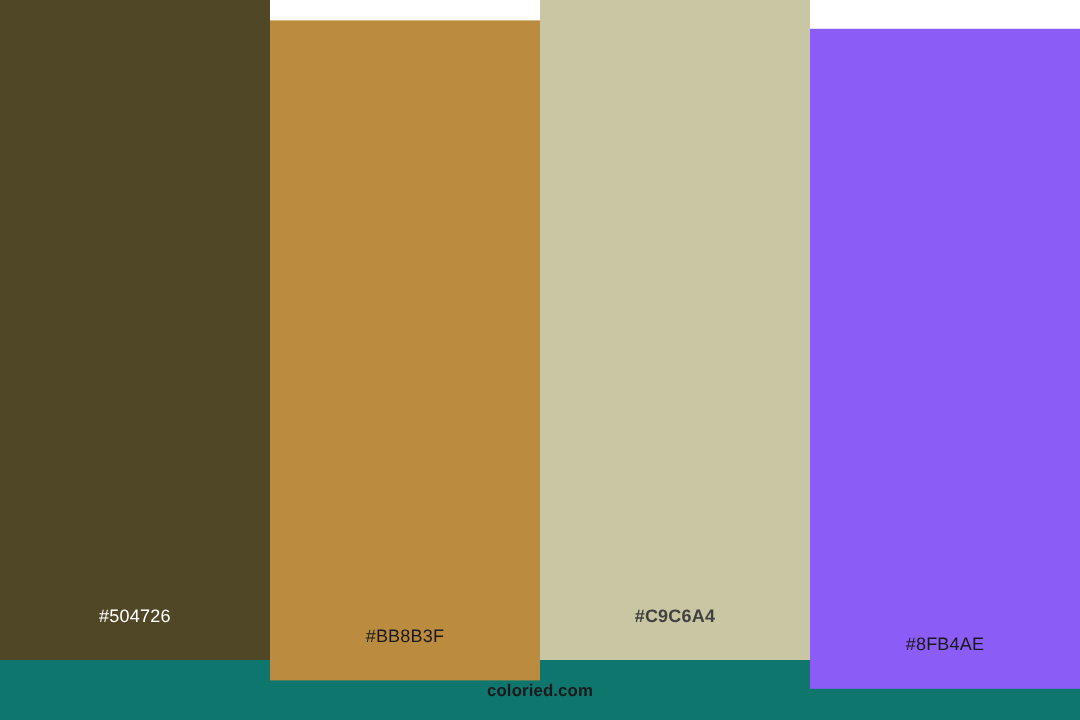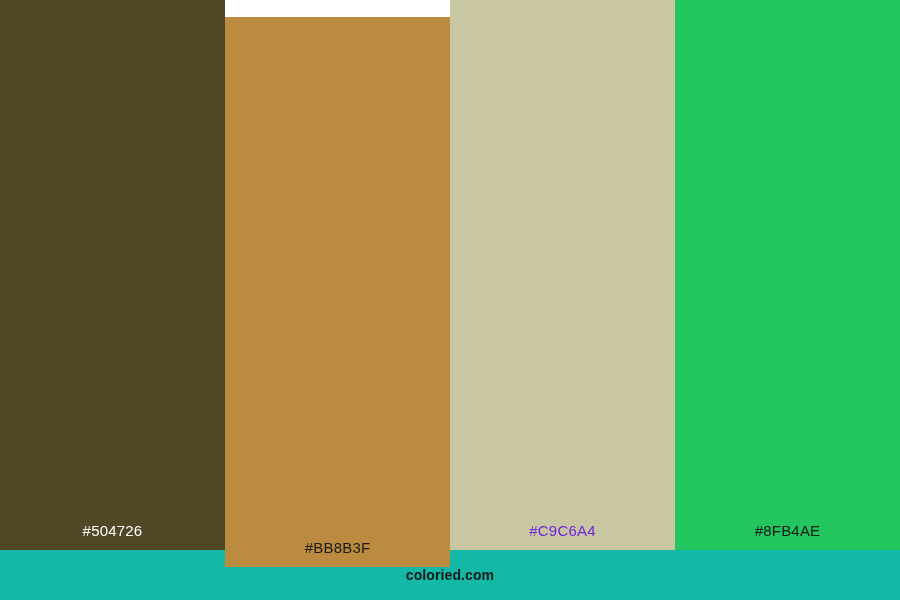--- a/index.html
+++ b/index.html
@@ -32,29 +32,29 @@
     align-items: flex-end;
     justify-content: center;
   }
 
   .swatch-label {
     font-size: 15px;
     font-weight: 400;
     letter-spacing: 0.2px;
     text-align: center;
     width: 100%;
-    padding-bottom: 12px;
+    padding-bottom: 29px;
     line-height: 1;
     user-select: text;
   }
 
   #site-footer {
     width: 900px;
     height: 50px;
-    background: #14b8a6;
+    background: #0f766e;
     display: flex;
     align-items: center;
     justify-content: center;
   }
 
   #site-footer-text {
     font-size: 14px;
     font-weight: bold;
     color: #1a1a1a;
     letter-spacing: 0.1px;
@@ -67,25 +67,25 @@
 
   <div class="swatch" style="background-color: rgb(80, 71, 38);">
     <span class="swatch-label" style="color: rgb(255, 255, 255);">#504726</span>
   </div>
 
   <div class="swatch" style="background-color: rgb(187, 139, 63); margin-top: 17px;">
     <span class="swatch-label" style="color: rgb(26, 26, 26);">#BB8B3F</span>
   </div>
 
   <div class="swatch" style="background-color: rgb(201, 198, 164);">
-    <span class="swatch-label" style="color: #6d28d9;">#C9C6A4</span>
+    <span class="swatch-label" style="color: #404040; font-weight: bold;">#C9C6A4</span>
   </div>
 
 
-  <div class="swatch" style="background-color: #22c55e;">
+  <div class="swatch" style="background-color: #8b5cf6; margin-top: 24px;">
     <span class="swatch-label" style="color: rgb(26, 26, 26);">#8FB4AE</span>
   </div>
 
 </div>
 
 <div id="site-footer">
   <span id="site-footer-text">coloried.com</span>
 </div>
 
 </body></html>

